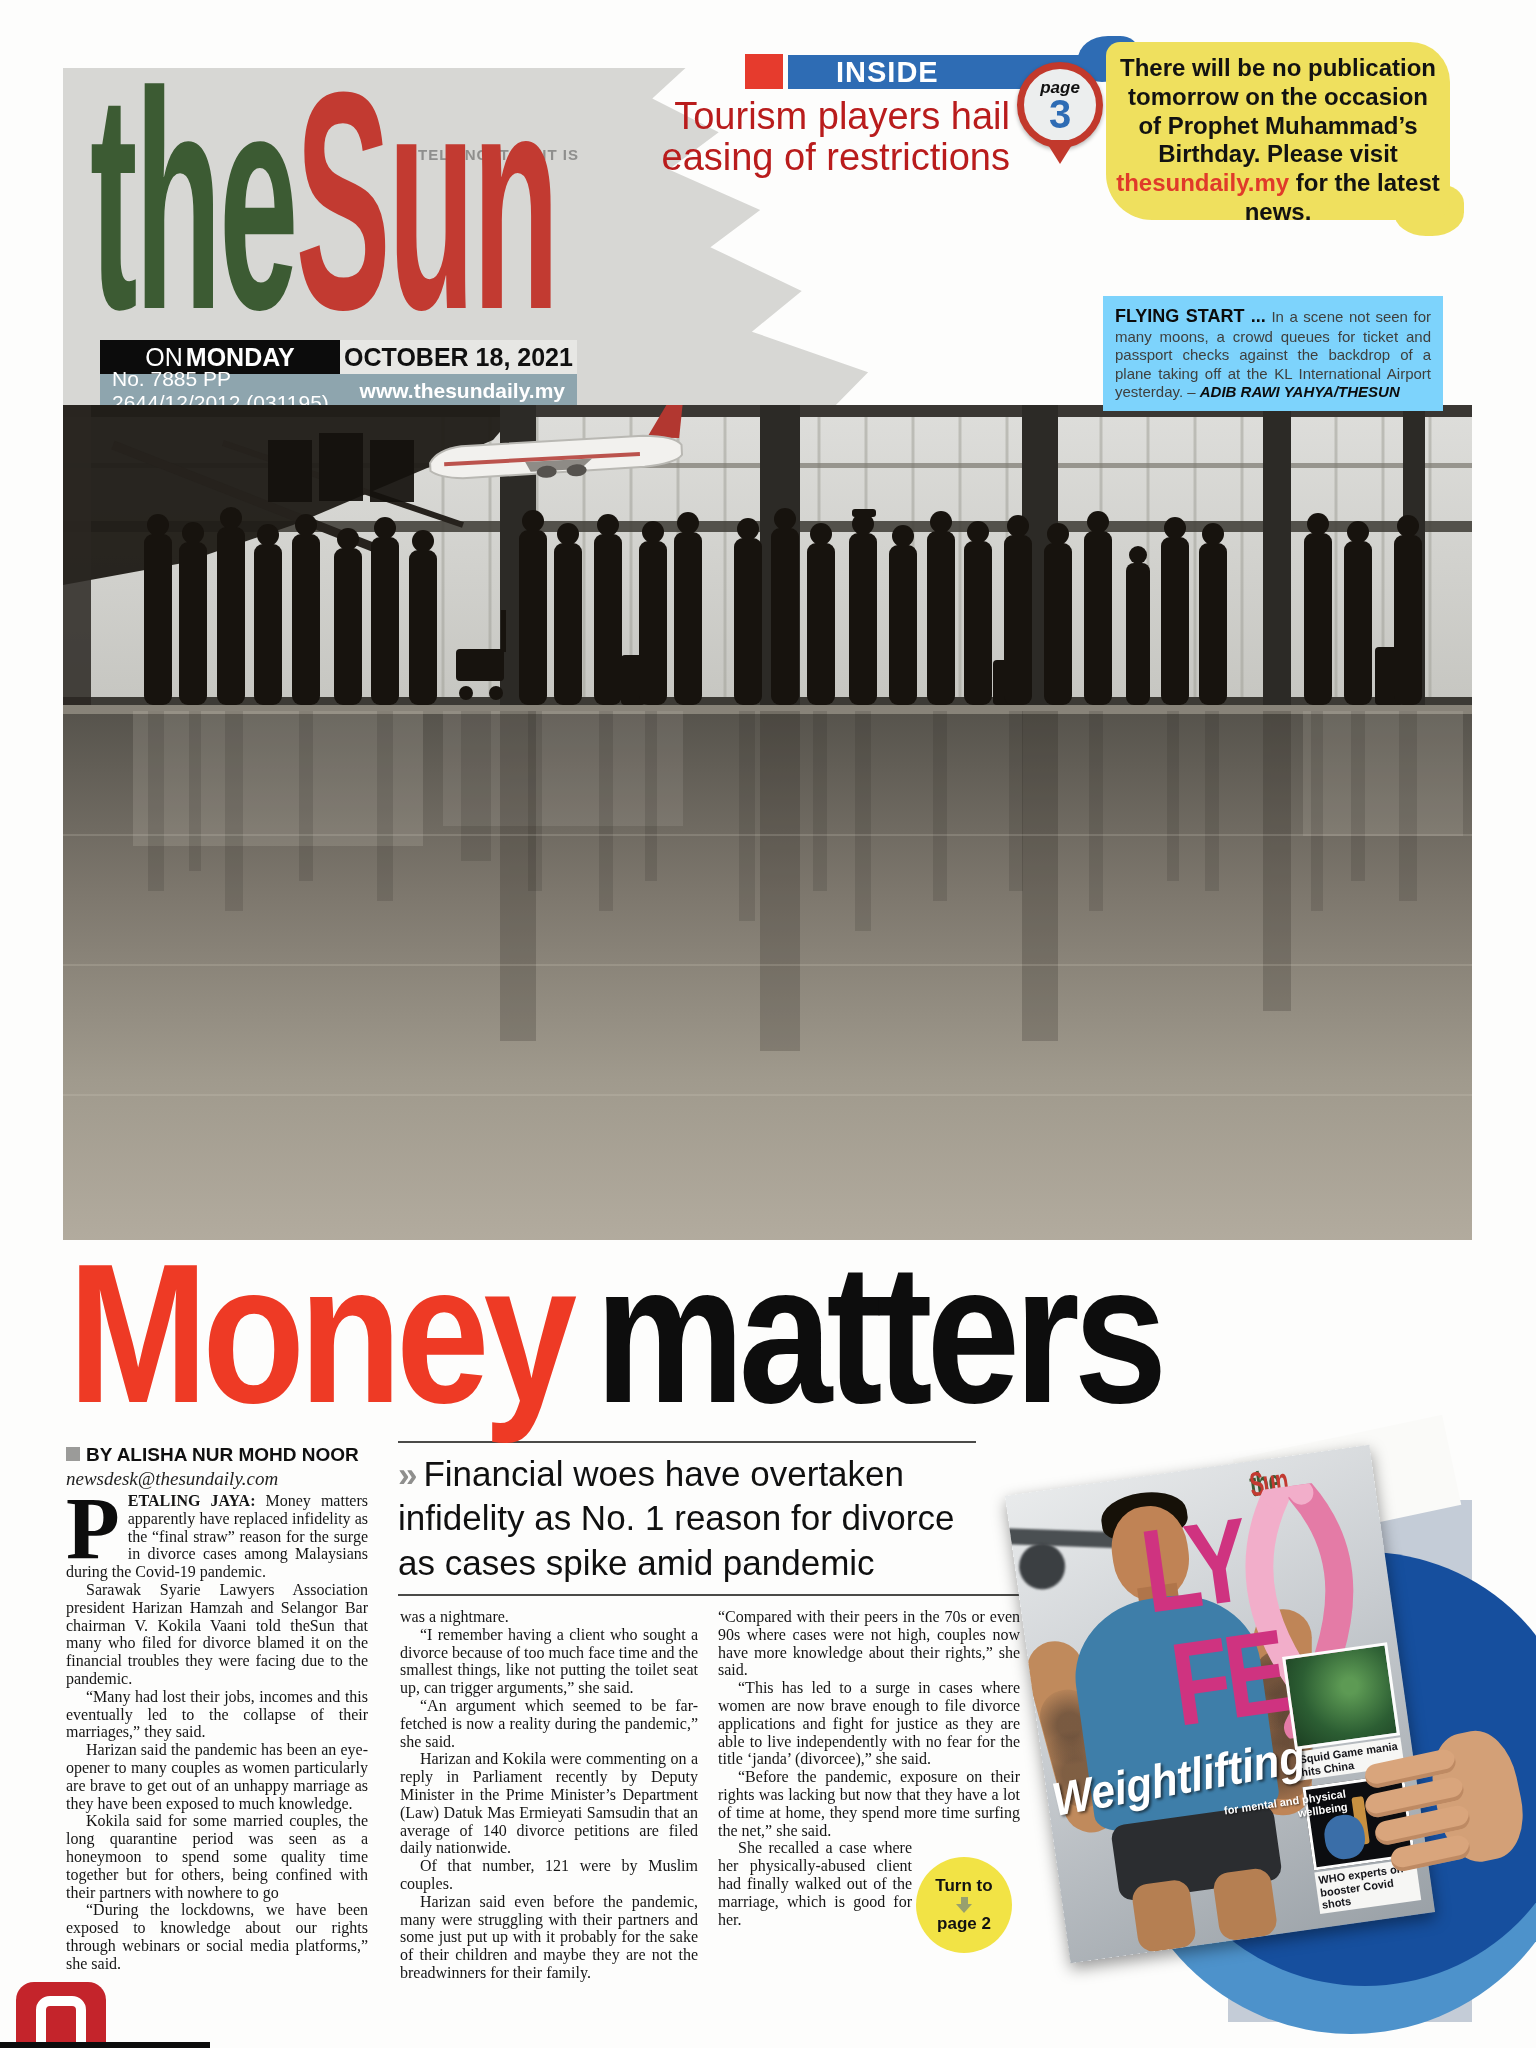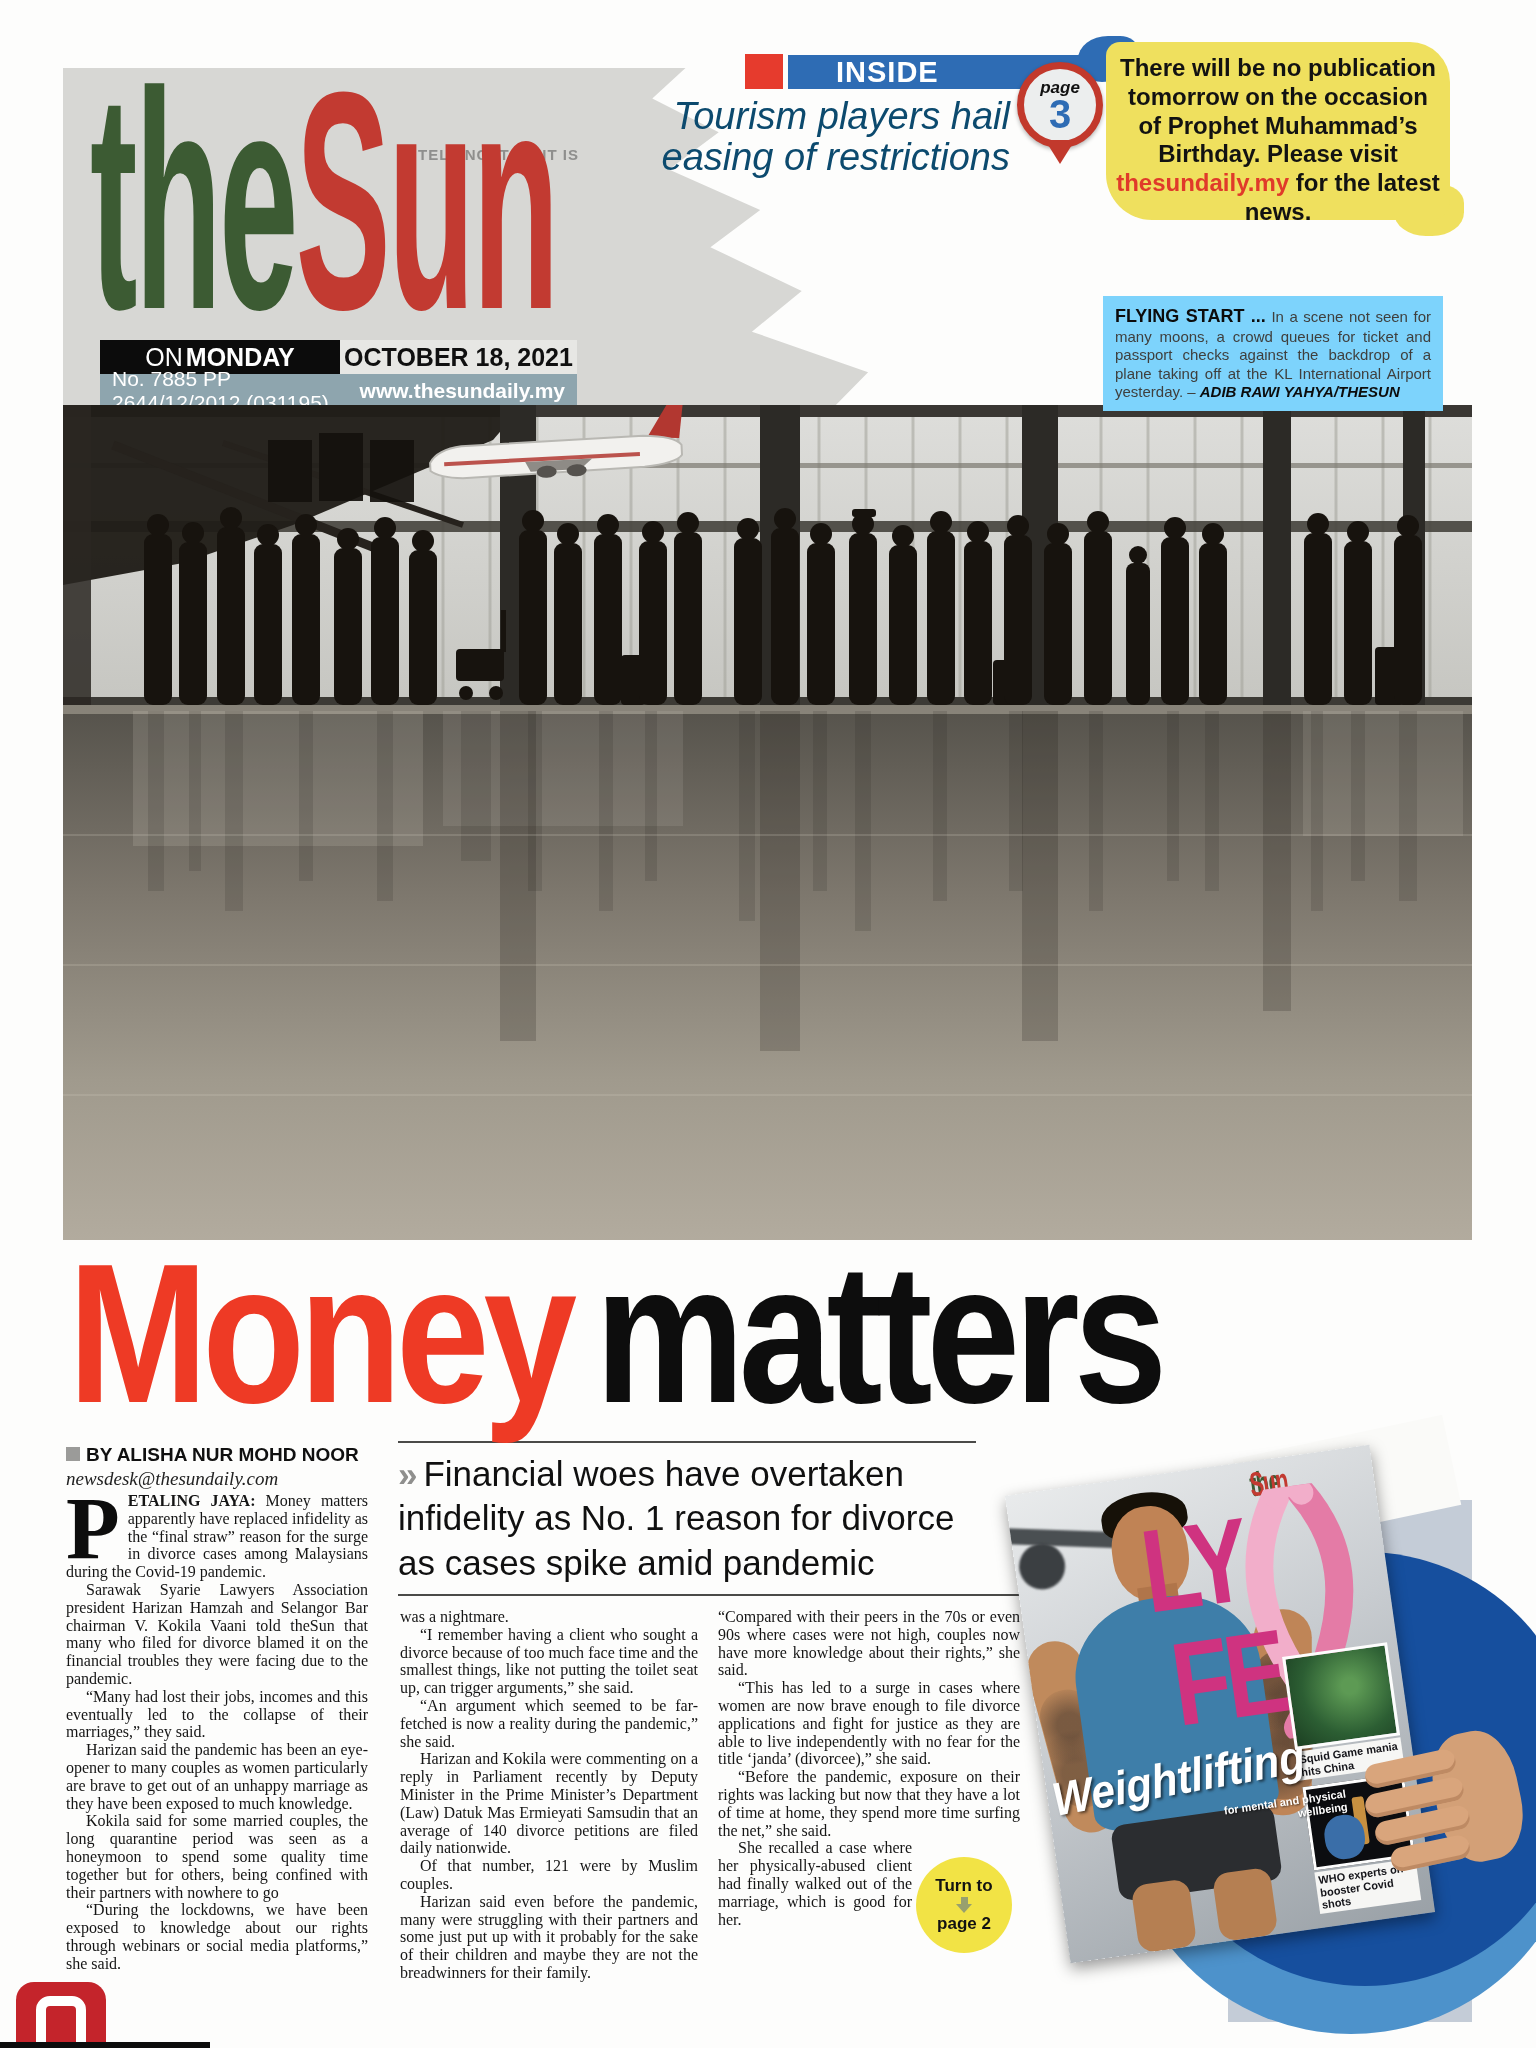--- a/index.html
+++ b/index.html
@@ -28,21 +28,21 @@
   .drow2 { background:#8ea5ae; color:#fff; height:33px; display:flex; align-items:center;
     justify-content:space-between; padding:0 12px; font-size:21px; }
   .drow2 .web { font-weight:bold; }
 
   
   .inside-sq { position:absolute; left:745px; top:54px; width:38px; height:35px; background:#e63b2d; }
   .inside-bar { position:absolute; left:788px; top:55px; width:308px; height:34px; background:#2e6cb4;
     color:#fff; font-weight:bold; font-size:29px; display:flex; align-items:center; padding-left:48px;
     letter-spacing:1px; }
   .teaser { position:absolute; left:640px; top:96px; width:370px; text-align:right;
-    font-style:italic; font-size:38px; line-height:1.08; color:#0c4a6e; }
+    font-size:38px; line-height:1.08; color:#b91c1c; }
   .pin { position:absolute; left:1016px; top:62px; width:88px; text-align:center; }
   .pin-circle { width:86px; height:86px; border-radius:50%; background:#eceeee;
     border:7px solid #c2392c; margin:0 auto; display:flex; flex-direction:column;
     align-items:center; justify-content:center; box-shadow:0 2px 4px rgba(0,0,0,.3); }
   .pin-circle .pl { font-style:italic; font-weight:bold; font-size:17px; color:#111; line-height:1; }
   .pin-circle .pn { color:#2e6cb4; font-weight:bold; font-size:40px; line-height:0.9; }
   .pin-tail { width:0; height:0; margin:-8px auto 0; border-left:15px solid transparent;
     border-right:15px solid transparent; border-top:24px solid #c2392c; }
 
   

